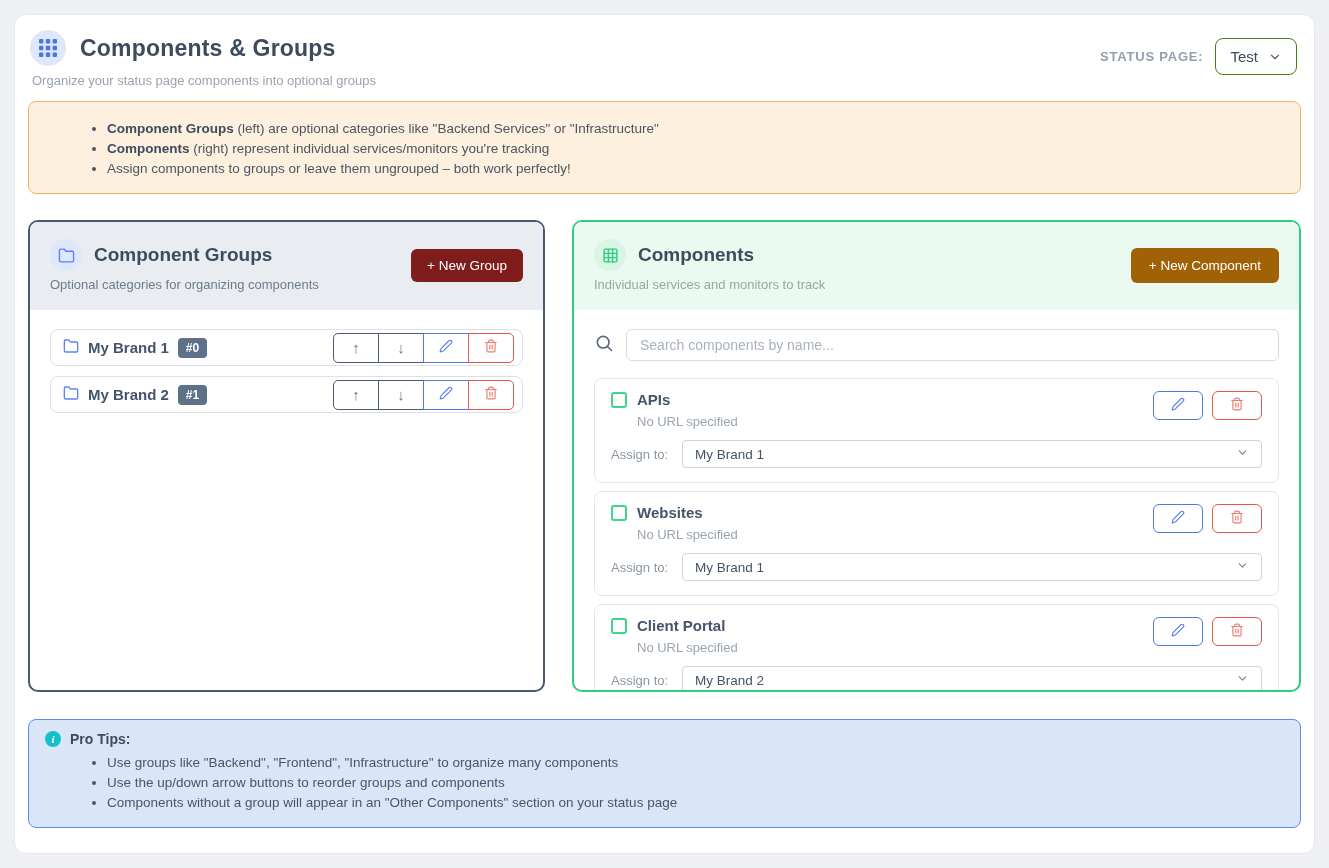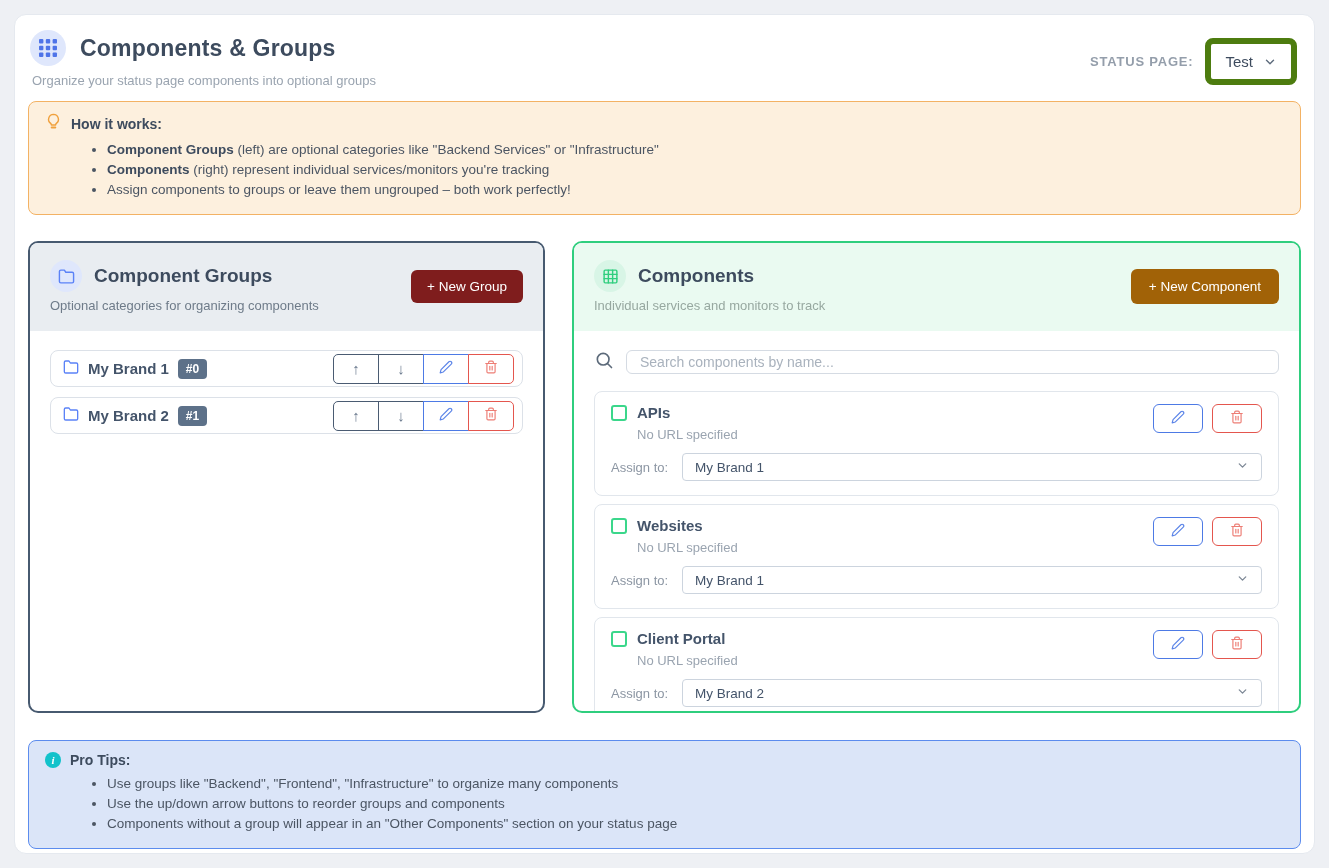--- a/index.html
+++ b/index.html
@@ -25,21 +25,21 @@
     width:36px; height:36px; border-radius:50%;
     background:#dfe7fc; display:flex; align-items:center; justify-content:center;
   }
   .app-icon svg { display:block; }
   h1 { font-size:23px; font-weight:600; color:#3d4b5e; letter-spacing:0.2px; }
   .page-sub { font-size:13px; color:#9aa4b0; margin-top:7px; margin-left:2px; }
   .header-right { display:flex; align-items:center; gap:12px; margin-top:8px; }
   .status-label { font-size:13px; font-weight:600; letter-spacing:0.8px; color:#949eab; }
   .status-select {
     display:flex; align-items:center; gap:10px;
-    border:6px solid #4d7c0f; border-radius:8px;
+    border:1px solid #4d7c0f; border-radius:8px;
     padding:9px 14px; font-size:15px; color:#3d4b5e; cursor:pointer; background:#fff;
   }
   .status-select svg { display:block; }
   
   .infobox { border-radius:8px; padding:11px 16px 12px 16px; }
   .infobox.orange { background:#fdf0de; border:1px solid #f3b264; margin-top:13px; }
   .infobox.blue   { background:#dbe5f8; border:1px solid #5c8cee; margin-top:27px; }
   .infobox-title { display:flex; align-items:center; gap:9px; }
   .infobox-title strong { font-size:14px; color:#3d4b5e; }
   .infobox ul { margin:8px 0 2px 62px; }
@@ -85,21 +85,21 @@
     display:flex; align-items:center; justify-content:center; font-size:15px; font-family:inherit;
   }
   .btn-group .mv { border:1px solid #4a5b72; color:#6b7a8e; }
   .btn-group .mv.up { border-radius:5px 0 0 5px; }
   .btn-group .mv.down { margin-left:-1px; }
   .btn-group .ed { border:1px solid #4d7ae5; margin-left:-1px; }
   .btn-group .de { border:1px solid #e4564e; margin-left:-1px; border-radius:0 5px 5px 0; }
   
   .search-row { display:flex; align-items:center; gap:12px; margin-bottom:17px; }
   .search-row input {
-    flex:1; height:24px; border:1px solid #d5dbe3; border-radius:6px;
+    flex:1; height:32px; border:1px solid #d5dbe3; border-radius:6px;
     padding:0 13px; font-size:14px; color:#44546a; font-family:inherit; outline:none;
   }
   .search-row input::placeholder { color:#a9b2bd; }
   .comp-card { border:1px solid #e1e6ec; border-radius:8px; padding:12px 16px 14px 16px; margin-bottom:8px; background:#fff; }
   .comp-top { display:flex; justify-content:space-between; align-items:flex-start; }
   .comp-name-row { display:flex; align-items:center; gap:10px; }
   .checkbox { width:16px; height:16px; border:2px solid #3bd78b; border-radius:3px; background:#fff; cursor:pointer; }
   .comp-name { font-size:15px; font-weight:700; color:#44546a; }
   .comp-url { font-size:13px; color:#9aa4b0; margin:6px 0 0 26px; }
   .comp-actions { display:flex; gap:9px; }
@@ -151,29 +151,20 @@
         <span>
           <svg width="14" height="14" viewBox="0 0 24 24" fill="none" stroke="#5d6b7c" stroke-width="2.4" stroke-linecap="round" stroke-linejoin="round">
               <polyline points="6 9 12 15 18 9"></polyline>
             </svg>
         </span>
       </div>
     </div>
   </div>
 
   <div class="infobox orange">
-    <div class="infobox-title">
-      <span>
-        <svg width="17" height="17" viewBox="0 0 24 24" fill="none" stroke="#f0a13e" stroke-width="2" stroke-linecap="round" stroke-linejoin="round">
-          <path d="M12 2a7 7 0 0 0-4 12.7c.6.5 1 1.4 1 2.3h6c0-.9.4-1.8 1-2.3A7 7 0 0 0 12 2z"></path>
-          <path d="M9.5 20.5h5" stroke-width="3"></path>
-        </svg>
-      </span>
-      <strong>How it works:</strong>
-    </div>
     <ul>
       <li><strong>Component Groups</strong><span> (left) are optional categories like "Backend Services" or "Infrastructure"</span></li>
       <li><strong>Components</strong><span> (right) represent individual services/monitors you're tracking</span></li>
       <li><strong></strong><span>Assign components to groups or leave them ungrouped – both work perfectly!</span></li>
     </ul>
   </div>
 
   <div class="panels">
 
     <section class="panel groups">

